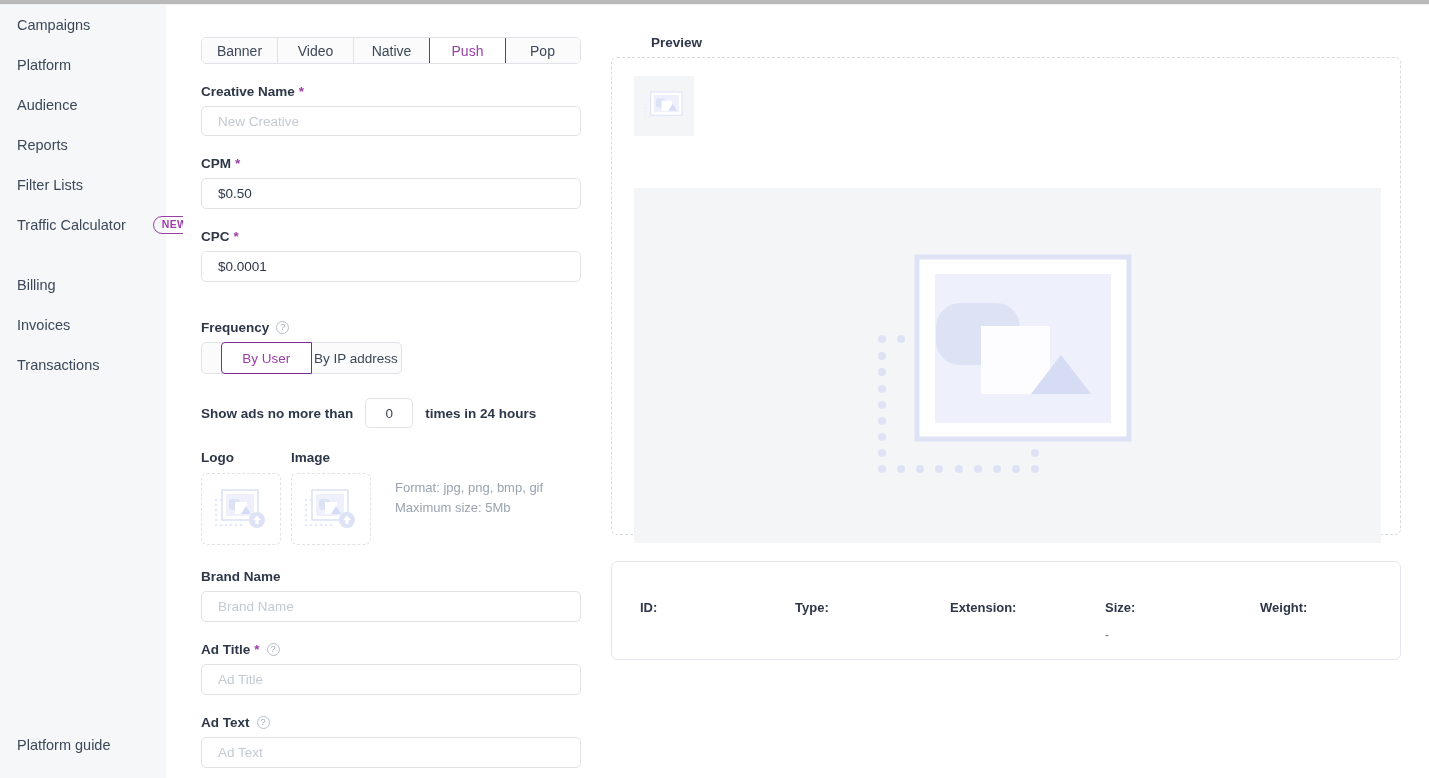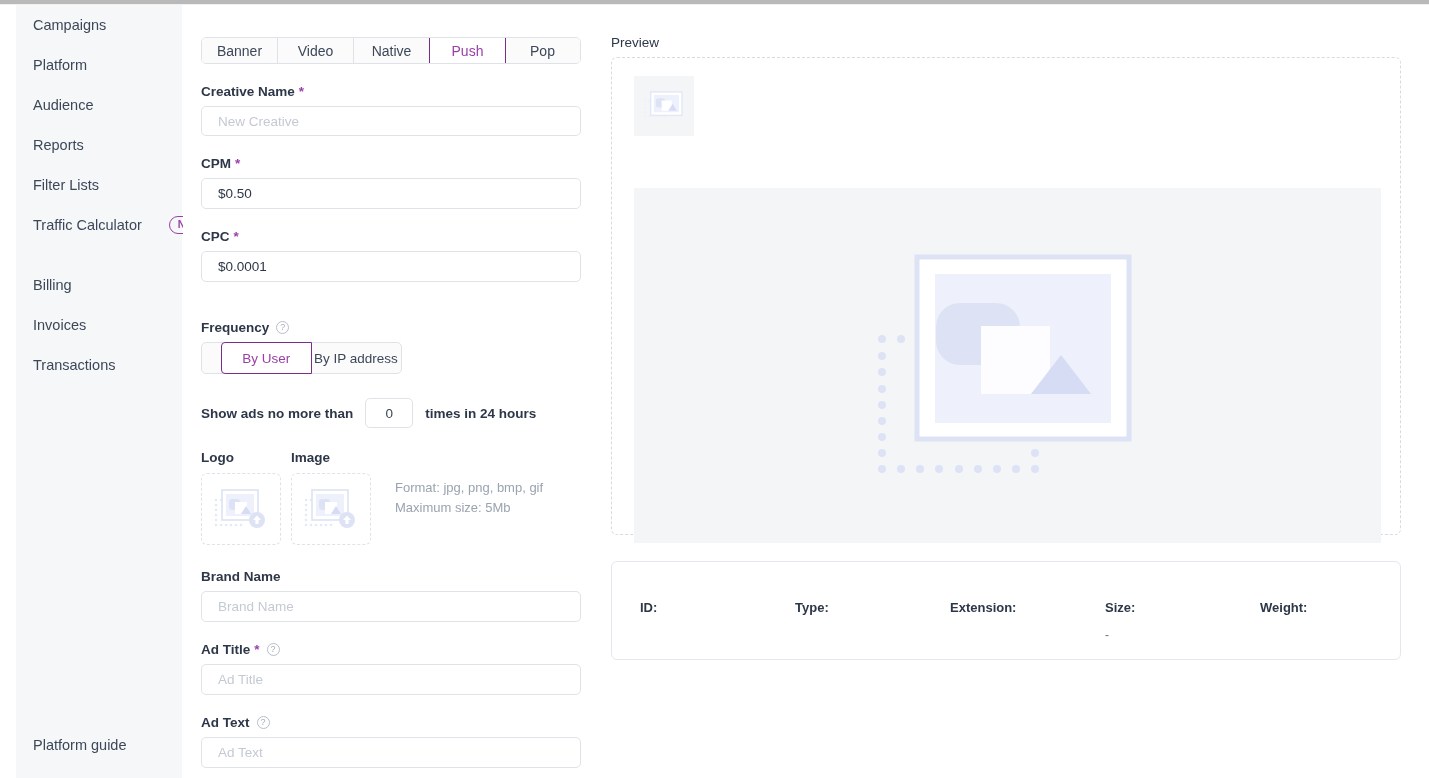--- a/index.html
+++ b/index.html
@@ -22,21 +22,21 @@
     position: absolute; top: 0; left: 0; width: 1429px; height: 5px;
     background: #f1f1f1;
   }
   .topbar-scroll .thumb {
     position: absolute; top: 0; left: 0; width: 1429px; height: 4px;
     background: #b9b9b9;
   }
 
   
   .sidebar {
-    position: absolute; top: 5px; left: 16px; width: 166px; height: 773px;
+    position: absolute; top: 5px; left: 0; width: 166px; height: 773px;
     background: #f6f7f9;
   }
   .nav-list { position: absolute; top: 0; left: 0; width: 166px; }
   .nav-item {
     display: flex; align-items: center;
     height: 40px; padding-left: 17px;
     font-size: 14.5px; color: #3c4858;
     cursor: pointer; white-space: nowrap;
   }
   .nav-item.spacer-top { margin-top: 20px; }
@@ -158,22 +158,22 @@
     cursor: pointer; background: #fff;
   }
   .upload-note {
     margin-left: 14px; padding-top: 28px;
     font-size: 13px; color: #9aa3b0; line-height: 20px;
   }
 
   
   .preview-col { position: absolute; top: 0; left: 428px; width: 800px; }
   .preview-title {
-    font-size: 13.5px; font-weight: 400; color: #2d3748;
-    margin-top: 30px; margin-bottom: 7px;
+    font-size: 13.5px; font-weight: 700; color: #2d3748;
+    margin-top: 30px; margin-bottom: 7px; margin-left: 40px;
   }
   .preview-panel {
     width: 790px; height: 478px;
     border: 1px dashed #d7dbe0; border-radius: 6px;
     position: relative; background: #fff;
   }
   .preview-thumb {
     position: absolute; left: 22px; top: 18px;
     width: 60px; height: 60px;
     background: #f4f5f7;

